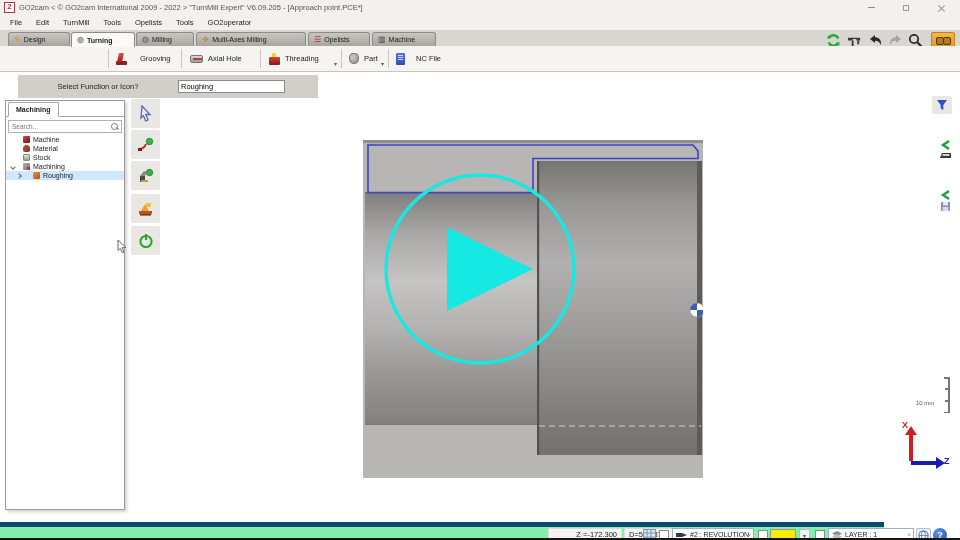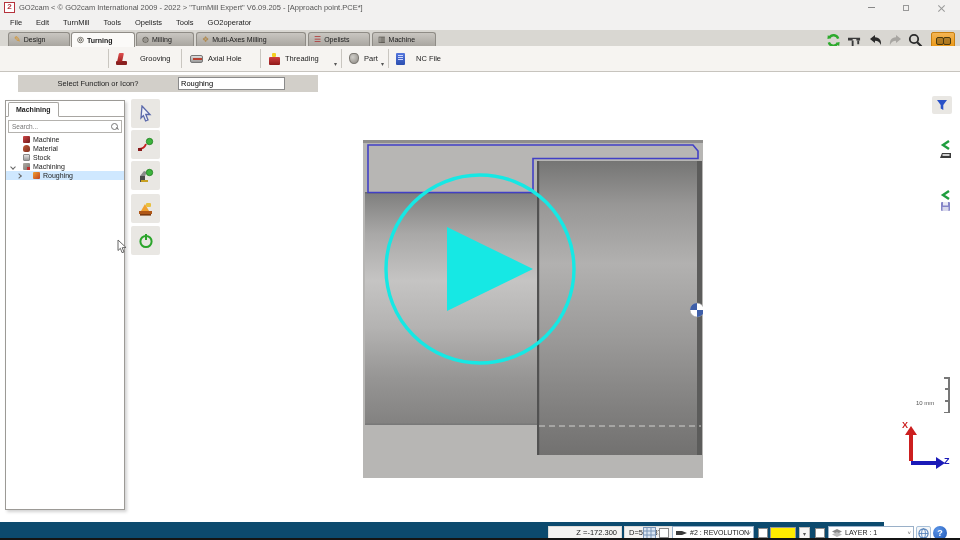--- a/index.html
+++ b/index.html
@@ -47,21 +47,21 @@
   .tool-thread:after { content:""; position:absolute; left:3px; top:0; width:4px; height:4px; background:#f5d020; border-radius:1px; }
   .tool-part { width:10px; height:11px; background:radial-gradient(circle at 35% 35%, #cfcdc8, #8d8a84); border-radius:40% 40% 50% 50%; border:1px solid #7b7872; }
   .tool-nc { width:9px; height:12px; background:linear-gradient(#5577dd,#2c4fb0); border-radius:1px; position:relative; }
   .tool-nc:after { content:""; position:absolute; left:2px; top:2px; width:5px; height:1px; background:#cdd8ff; box-shadow:0 2px 0 #cdd8ff, 0 4px 0 #cdd8ff; }
 
   
   .ricon { position:absolute; width:18px; height:16px; display:flex; align-items:center; justify-content:center; }
   .glassesbtn { position:absolute; left:931px; top:32px; width:24px; height:16px; background:linear-gradient(#f4b554,#ea9715); border:1px solid #c87f0e; border-radius:2px; display:flex; align-items:center; justify-content:center; }
 
   
-  .promptbar { left:18px; top:75px; width:300px; height:17px; background:#d2cfc9; display:flex; align-items:center; }
+  .promptbar { left:18px; top:75px; width:300px; height:23px; background:#d2cfc9; display:flex; align-items:center; }
   .prompt-label { width:160px; text-align:center; color:#222; }
   .prompt-input { width:107px; height:13px; border:1px solid #8a8a8a; background:#fff; font-size:7.5px; font-family:"Liberation Sans",sans-serif; padding:0 2px; }
 
   
   .sidepanel { left:5px; top:100px; width:120px; height:410px; background:#fff; border:1px solid #9c9a96; box-shadow:2px 2px 3px rgba(0,0,0,0.18); }
   .side-tabstrip { position:absolute; left:0; top:0; width:118px; height:16px; border-bottom:1px solid #a8a6a2; }
   .side-tab { position:absolute; left:2px; top:1px; height:15px; padding:0 7px; background:#fff; border:1px solid #a8a6a2; border-bottom:1px solid #fff; display:flex; align-items:center; font-size:7px; font-weight:bold; border-radius:2px 2px 0 0; }
   .searchbox { position:absolute; left:2px; top:19px; width:114px; height:13px; border:1px solid #b4b2ae; display:flex; align-items:center; }
   .searchbox input { flex:1; border:none; outline:none; font-size:6.5px; color:#888; padding:0 3px; font-family:"Liberation Sans",sans-serif; width:90px; }
   .mag { position:relative; width:9px; height:9px; margin-right:2px; }
@@ -97,21 +97,21 @@
   .scale-line { left:948px; top:377px; width:1.5px; height:36px; background:#777; }
   .scale-tick { width:5px; height:1.5px; background:#777; }
   .axis-x-label { left:902px; top:420px; color:#cc1f1f; font-weight:bold; font-size:9px; }
   .axis-z-label { left:944px; top:456px; color:#1a1ab8; font-weight:bold; font-size:9px; }
   .ax-shaft-x { left:909px; top:434px; width:4px; height:27px; background:#cc1f1f; }
   .ax-head-x { left:905px; top:426px; width:0; height:0; border-left:6px solid transparent; border-right:6px solid transparent; border-bottom:9px solid #cc1f1f; }
   .ax-shaft-z { left:911px; top:461px; width:26px; height:4px; background:#1a1ab8; }
   .ax-head-z { left:936px; top:457px; width:0; height:0; border-top:6px solid transparent; border-bottom:6px solid transparent; border-left:9px solid #1a1ab8; }
 
   
-  .statusbar { left:0; top:522px; width:884px; height:16px; background:#0c4a6e; border-top:3px solid #0c4a6e; }
+  .statusbar { left:0; top:522px; width:884px; height:16px; background:#86efac; border-top:5px solid #0c4a6e; }
   .scell { position:absolute; top:1px; height:13px; display:flex; align-items:center; padding:0 4px; border:1px solid #dddbd8; background:#f4f3f2; font-size:7.5px; color:#222; }
   .checkbox { position:absolute; top:3px; width:10px; height:10px; background:#fff; border:1px solid #8a8a8a; }
   .combo { position:absolute; top:1px; height:13px; background:#fff; border:1px solid #9ab0c8; display:flex; align-items:center; gap:3px; padding:0 3px; font-size:7px; }
   .combo .cv { position:absolute; right:2px; color:#666; font-size:6px; }
   .swatch { position:absolute; left:770px; top:2px; width:26px; height:12px; background:#ffec00; border:1px solid #999; }
   .swatch-arrow { position:absolute; left:799px; top:2px; width:11px; height:12px; border:1px solid #bbb; background:#f6f5f4; color:#555; font-size:6px; text-align:center; line-height:12px; }
   .helpbtn { position:absolute; left:933px; top:1px; width:14px; height:14px; border-radius:50%; background:radial-gradient(circle at 35% 30%, #5b95e8, #1d55b4); color:#fff; font-weight:bold; font-size:9px; text-align:center; line-height:14px; }
   .helpbtn:before { content:"?"; }
   .bottomstrip { left:0; top:538px; width:960px; height:2px; background:#141414; }
 

